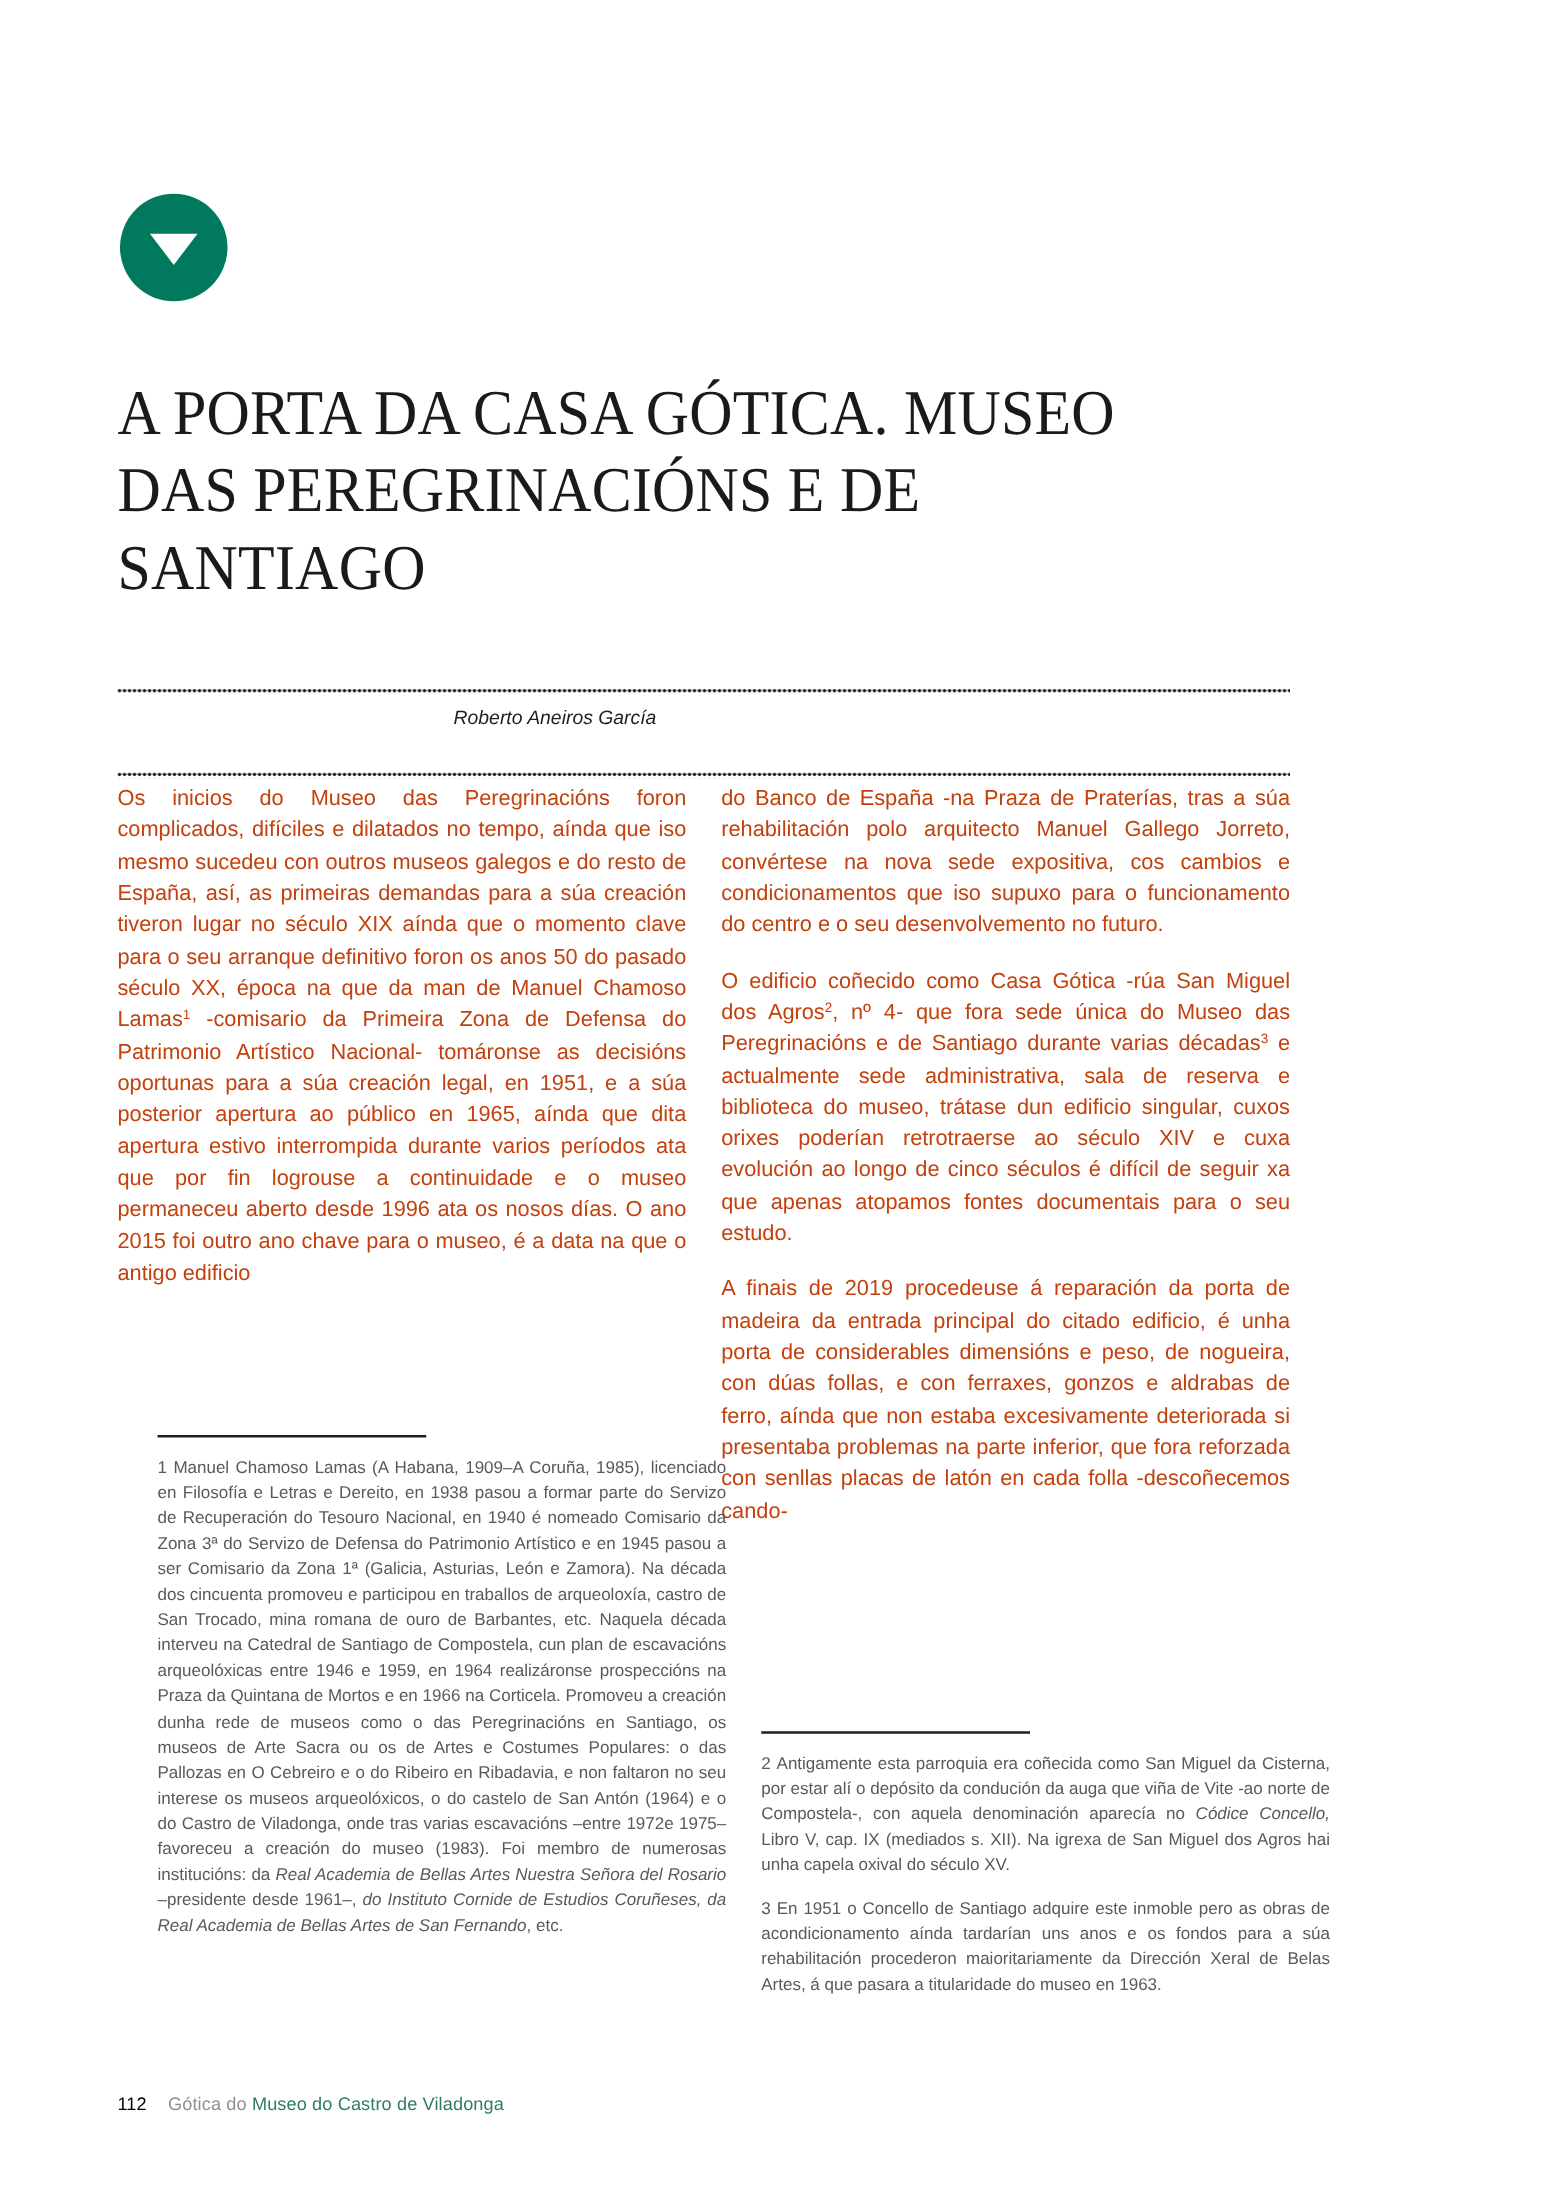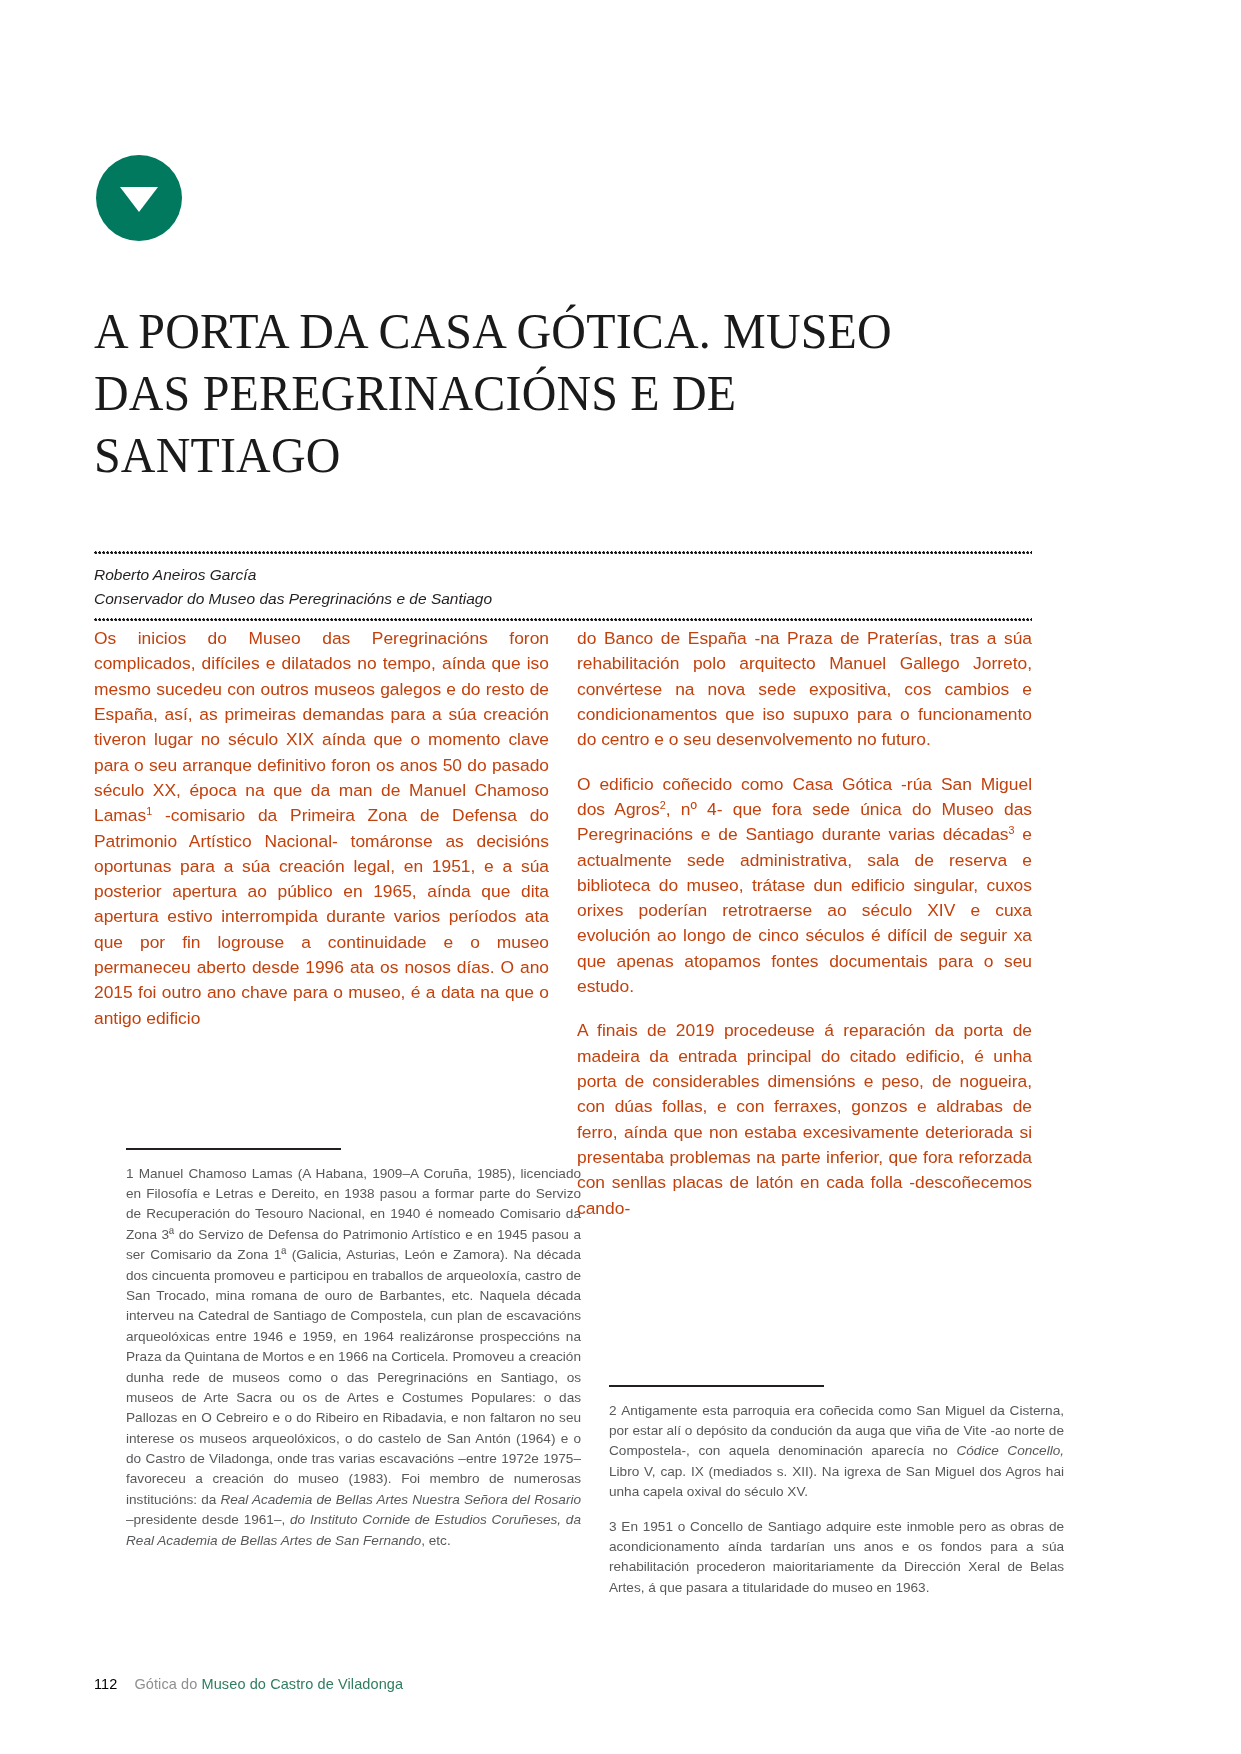--- a/index.html
+++ b/index.html
@@ -81,21 +81,21 @@
   .byline {
     position: absolute;
     left: 94px;
     top: 563px;
     width: 700px;
     font-style: italic;
     font-size: 15.5px;
     line-height: 1.52;
     color: #231f20;
   }
-  .byline div { white-space: nowrap; }
+  .byline div { white-space: nowrap; text-align: center; }
 
   
   .col {
     position: absolute;
     top: 626px;
     width: 455px;
     font-size: 17.4px;
     line-height: 1.455;
     text-align: justify;
     color: #c2410c;
@@ -165,21 +165,20 @@
     <div class="mark-circle">
       <div class="mark-triangle"></div>
     </div>
   </div>
 
   <h1 class="title">A PORTA DA CASA GÓTICA. MUSEO DAS PEREGRINACIÓNS E DE SANTIAGO</h1>
 
   <div class="dot-rule top"></div>
   <div class="byline">
     <div>Roberto Aneiros García</div>
-    <div>Conservador do Museo das Peregrinacións e de Santiago</div>
   </div>
   <div class="dot-rule bottom"></div>
 
   <div class="col left">
     <p><span>Os inicios do Museo das Peregrinacións foron complicados, difíciles e dilatados no tempo, aínda que iso mesmo sucedeu con outros museos galegos e do resto de España, así, as primeiras demandas para a súa creación tiveron lugar no século XIX aínda que o momento clave para o seu arranque definitivo foron os anos 50 do pasado século XX, época na que da man de Manuel Chamoso Lamas</span><sup>1</sup><span> -comisario da Primeira Zona de Defensa do Patrimonio Artístico Nacional- tomáronse as decisións oportunas para a súa creación legal, en 1951, e a súa posterior apertura ao público en 1965, aínda que dita apertura estivo interrompida durante varios períodos ata que por fin logrouse a continuidade e o museo permaneceu aberto desde 1996 ata os nosos días. O ano 2015 foi outro ano chave para o museo, é a data na que o antigo edificio</span></p>
   </div>
 
   <div class="col right">
     <p>do Banco de España -na Praza de Praterías, tras a súa rehabilitación polo arquitecto Manuel Gallego Jorreto, convértese na nova sede expositiva, cos cambios e condicionamentos que iso supuxo para o funcionamento do centro e o seu desenvolvemento no futuro.</p>
     <p><span>O edificio coñecido como Casa Gótica -rúa San Miguel dos Agros</span><sup>2</sup><span>, nº 4- que fora sede única do Museo das Peregrinacións e de Santiago durante varias décadas</span><sup>3</sup><span> e actualmente sede administrativa, sala de reserva e biblioteca do museo, trátase dun edificio singular, cuxos orixes poderían retrotraerse ao século XIV e cuxa evolución ao longo de cinco séculos é difícil de seguir xa que apenas atopamos fontes documentais para o seu estudo.</span></p>

